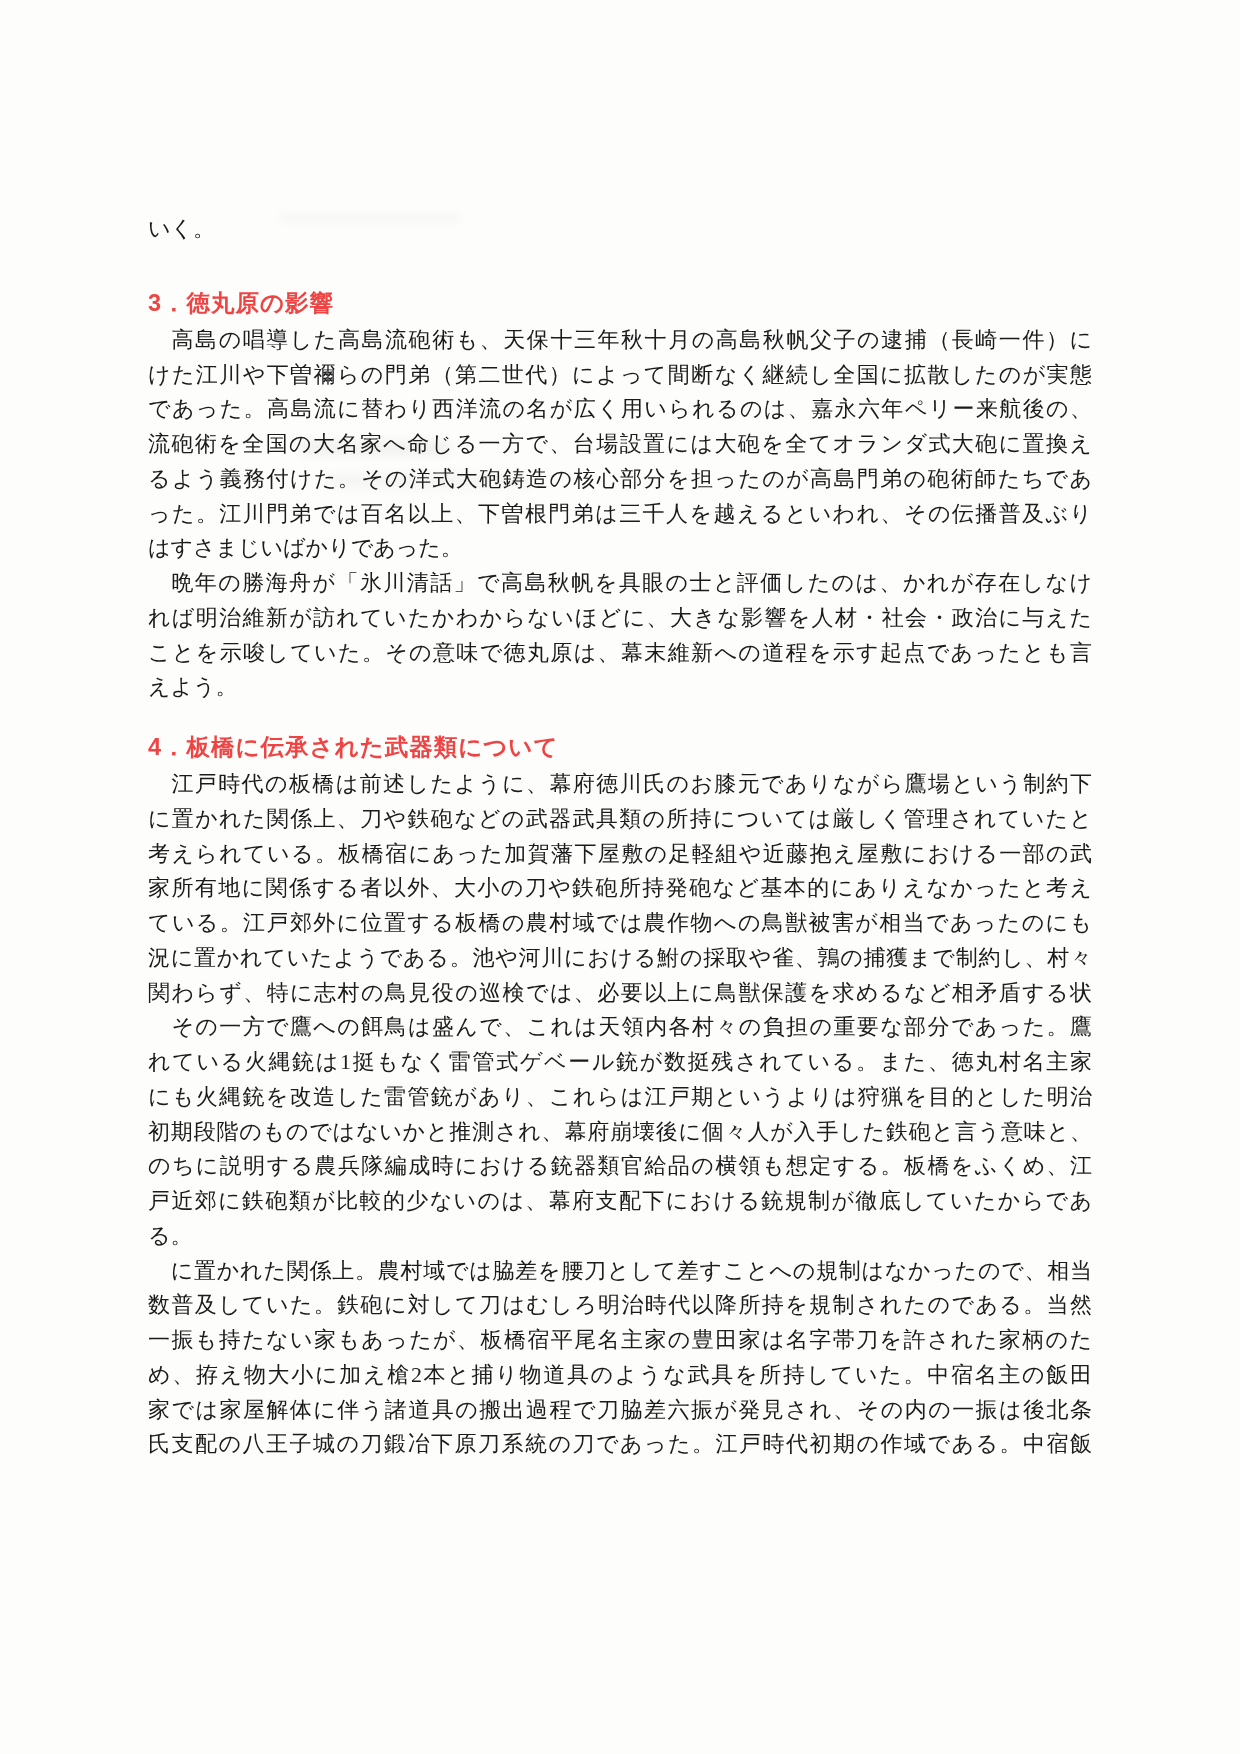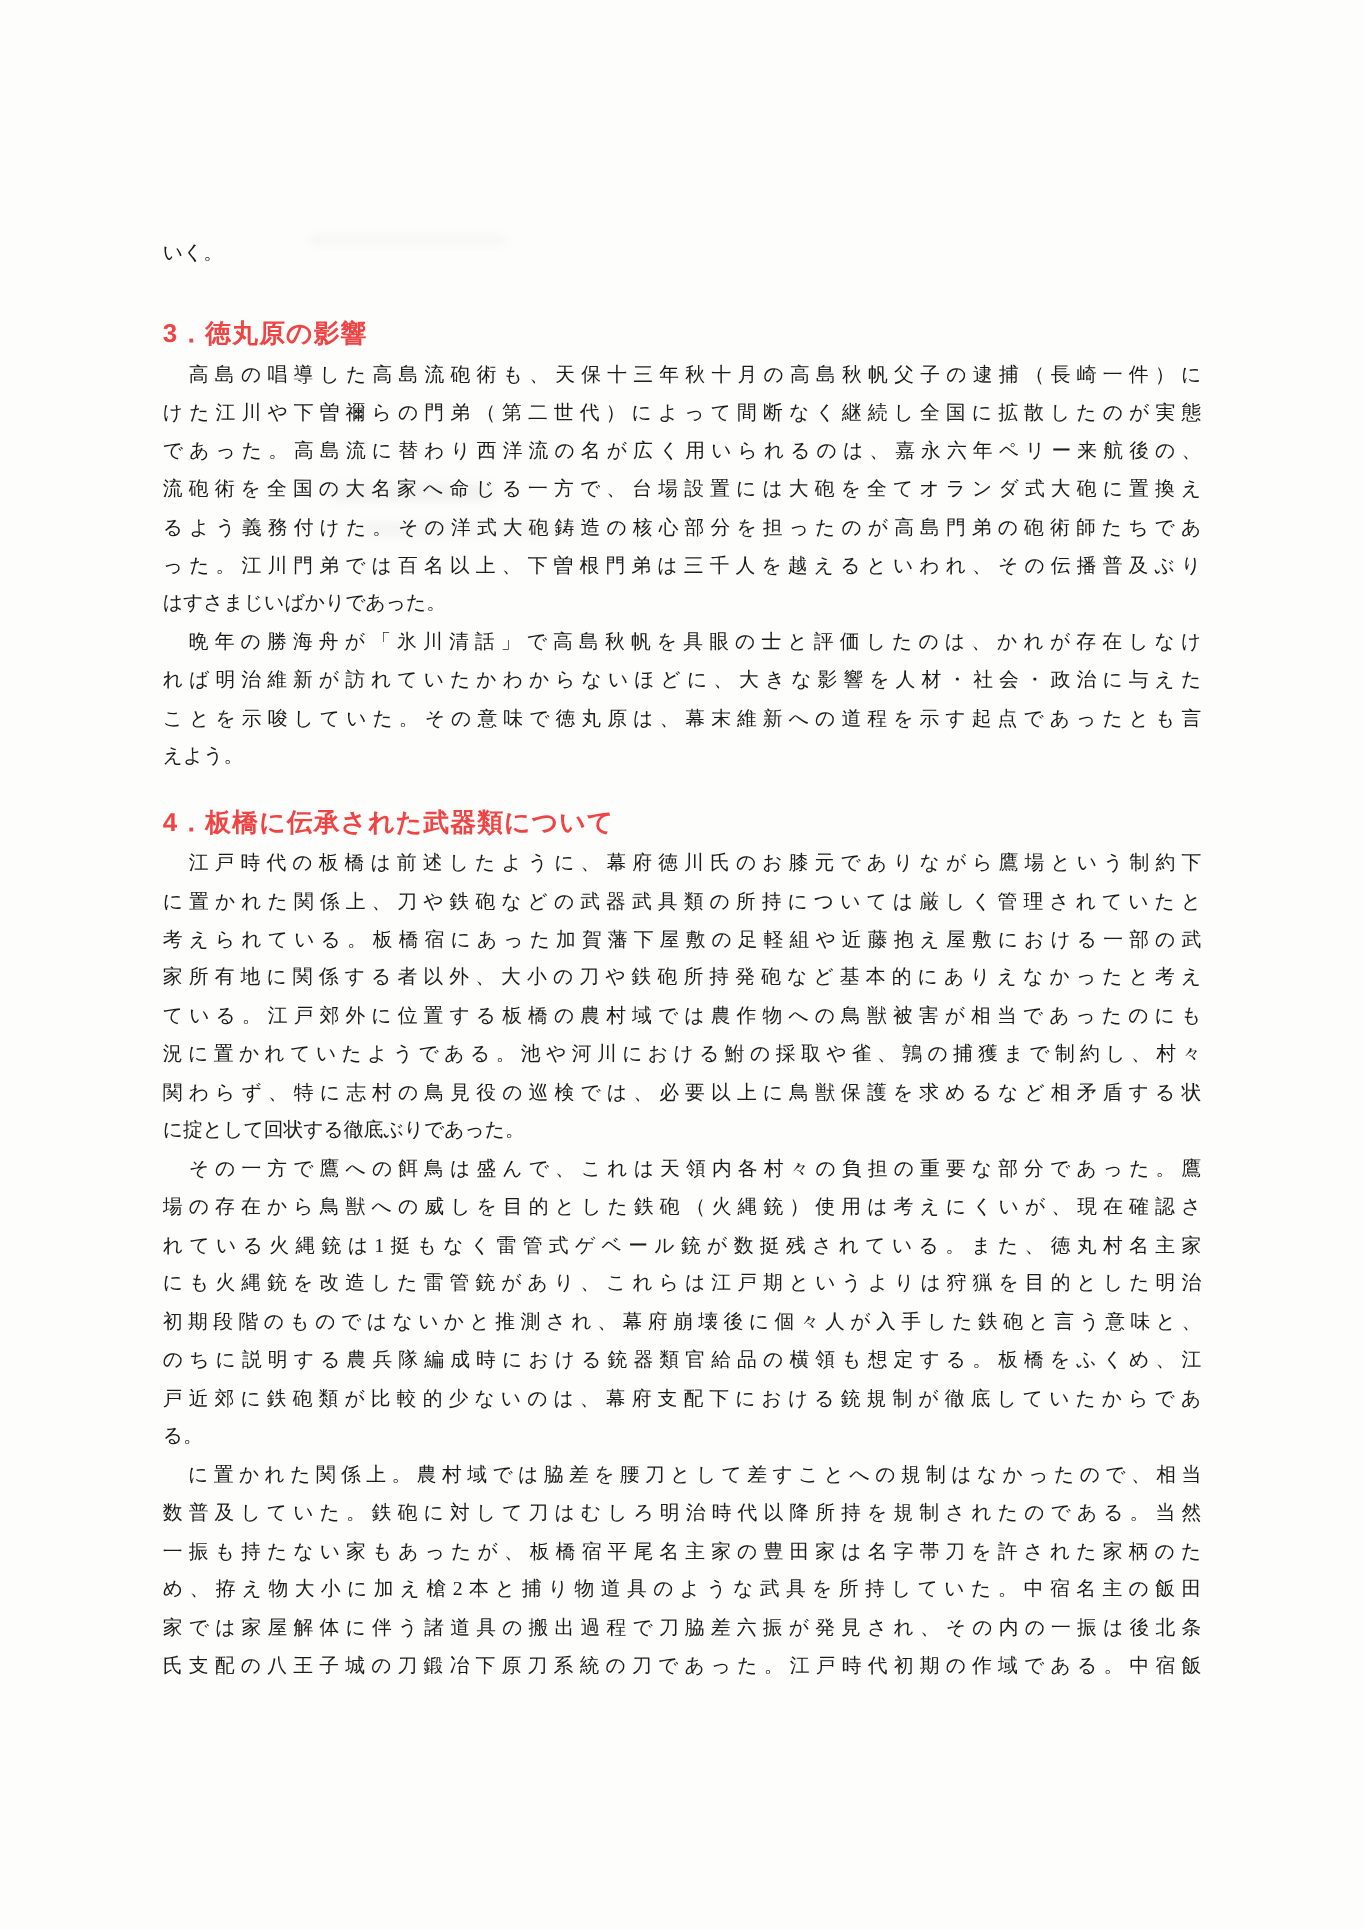--- a/index.html
+++ b/index.html
@@ -41,21 +41,21 @@
   .section-heading.first {
     margin-top: 38px;
     margin-bottom: 2px;
   }
   .section-heading.later {
     margin-top: 24px;
     margin-bottom: 2px;
   }
   .paragraph { margin: 0; }
   .line {
-    font-size: 18px;
+    font-size: 22px;
     line-height: 34.75px;
     height: 34.75px;
     text-align: justify;
     text-align-last: justify;
     text-justify: inter-character;
     white-space: pre;
     overflow: hidden;
   }
   .line.end {
     text-align: left;
@@ -104,25 +104,23 @@
         </div>
         <div class="section-heading later">4．板橋に伝承された武器類について</div>
         <div class="paragraph">
           <div class="line">　江戸時代の板橋は前述したように、幕府徳川氏のお膝元でありながら鷹場という制約下</div>
           <div class="line">に置かれた関係上、刀や鉄砲などの武器武具類の所持については厳しく管理されていたと</div>
           <div class="line">考えられている。板橋宿にあった加賀藩下屋敷の足軽組や近藤抱え屋敷における一部の武</div>
           <div class="line">家所有地に関係する者以外、大小の刀や鉄砲所持発砲など基本的にありえなかったと考え</div>
           <div class="line">ている。江戸郊外に位置する板橋の農村域では農作物への鳥獣被害が相当であったのにも</div>
           <div class="line">況に置かれていたようである。池や河川における鮒の採取や雀、鶉の捕獲まで制約し、村々</div>
           <div class="line">関わらず、特に志村の鳥見役の巡検では、必要以上に鳥獣保護を求めるなど相矛盾する状</div>
-          <div class="line end">に掟として回状する徹底ぶりであった。</div>
         </div>
         <div class="paragraph">
           <div class="line">　その一方で鷹への餌鳥は盛んで、これは天領内各村々の負担の重要な部分であった。鷹</div>
-          <div class="line">場の存在から鳥獣への威しを目的とした鉄砲（火縄銃）使用は考えにくいが、現在確認さ</div>
           <div class="line">れている火縄銃は1挺もなく雷管式ゲベール銃が数挺残されている。また、徳丸村名主家</div>
           <div class="line">にも火縄銃を改造した雷管銃があり、これらは江戸期というよりは狩猟を目的とした明治</div>
           <div class="line">初期段階のものではないかと推測され、幕府崩壊後に個々人が入手した鉄砲と言う意味と、</div>
           <div class="line">のちに説明する農兵隊編成時における銃器類官給品の横領も想定する。板橋をふくめ、江</div>
           <div class="line">戸近郊に鉄砲類が比較的少ないのは、幕府支配下における銃規制が徹底していたからであ</div>
           <div class="line end">る。</div>
         </div>
         <div class="paragraph">
           <div class="line">　に置かれた関係上。農村域では脇差を腰刀として差すことへの規制はなかったので、相当</div>
           <div class="line">数普及していた。鉄砲に対して刀はむしろ明治時代以降所持を規制されたのである。当然</div>

